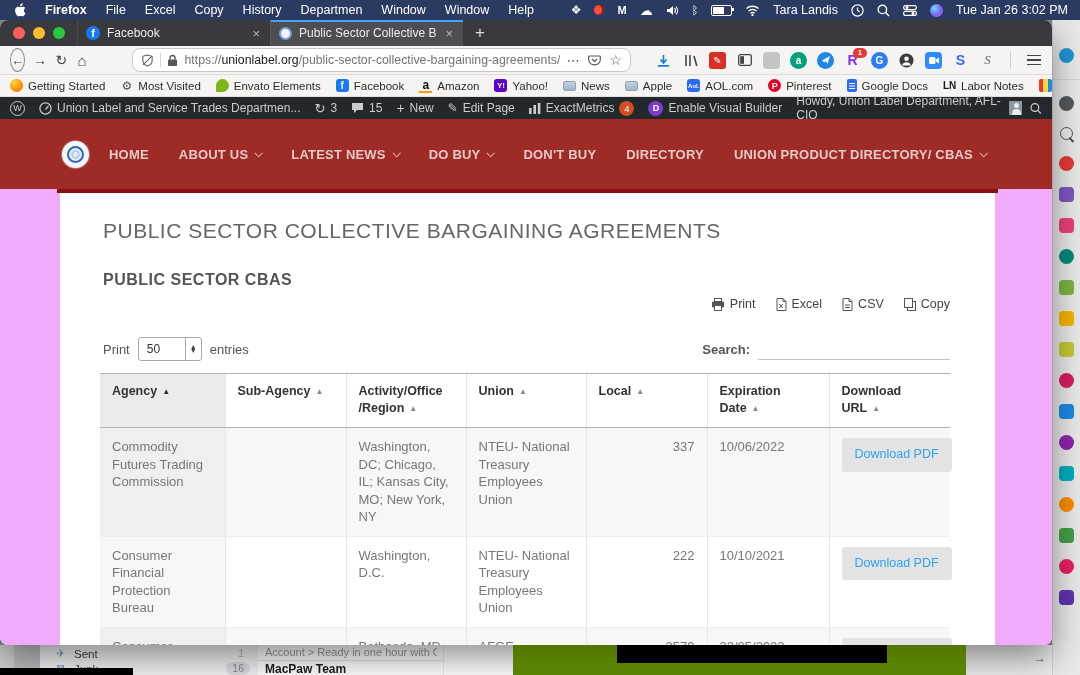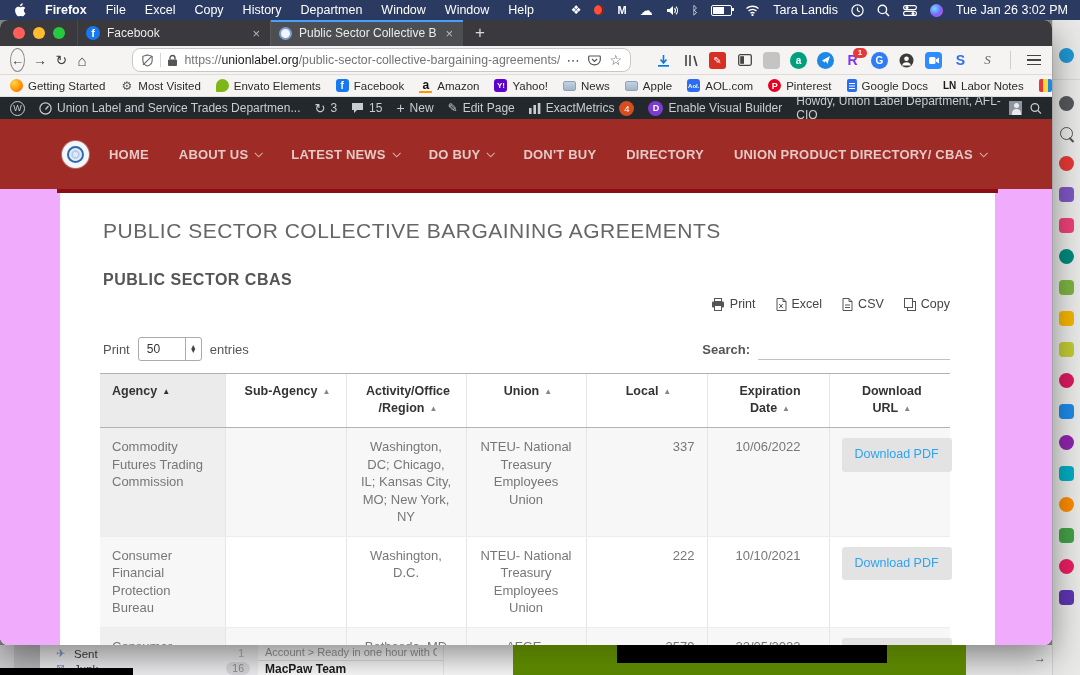--- a/index.html
+++ b/index.html
@@ -135,21 +135,21 @@
              font-size:8px;color:#444;flex-direction:column;line-height:4px;}
   .search-row{position:absolute;right:45px;top:146px;font-size:13px;color:#555;display:flex;align-items:center;}
   .search-label{font-weight:600;text-align:right;}
   .search-input{width:188px;border:none;border-bottom:1px solid #c2c2c2;margin-left:8px;height:18px;
                 font-size:13px;outline:none;background:transparent;}
   
   .dt{position:absolute;left:40px;top:180px;width:850px;border-collapse:collapse;table-layout:fixed;
       font-size:13px;color:#777;}
   .dt th{font-weight:bold;color:#333;text-align:left;padding:9px 8px 9px 12px;vertical-align:top;
          border-top:1px solid #b2b2b2;border-bottom:1px solid #b2b2b2;font-size:12.5px;line-height:17px;cursor:pointer;}
-  .dt th + th, .dt td + td{border-left:1px solid #e6e6e6;text-align:center;}
+  .dt th + th, .dt td + td{border-left:1px solid #e6e6e6;}
   .dt th.sorted{background:#ebebeb;}
   .dt td{padding:10px 12px;vertical-align:top;line-height:17.5px;border-bottom:1px solid #ededed;}
   .dt tr.odd td{background:#f7f7f7;}
   .dt tr.odd td.sorted{background:#efefef;}
   .dt tr.even td{background:#fff;}
   .dt tr.even td.sorted{background:#f7f7f7;}
   .dt td.num{text-align:right;}
   .sort{font-size:8px;color:#888;margin-left:5px;position:relative;top:-1px;}
   th.sorted .sort{color:#333;}
   .dl-btn{display:inline-block;background:#e3e3e3;border-radius:3px;padding:8px 13px;color:#2ea3f2;

